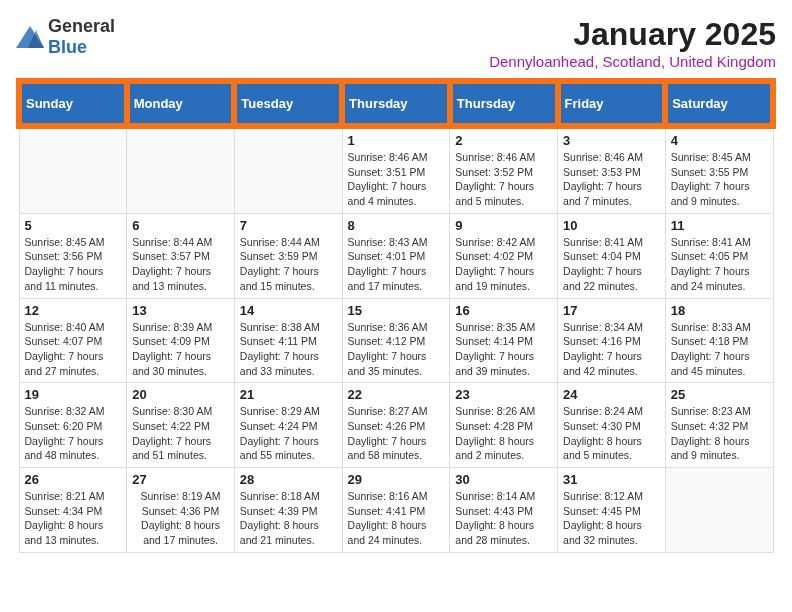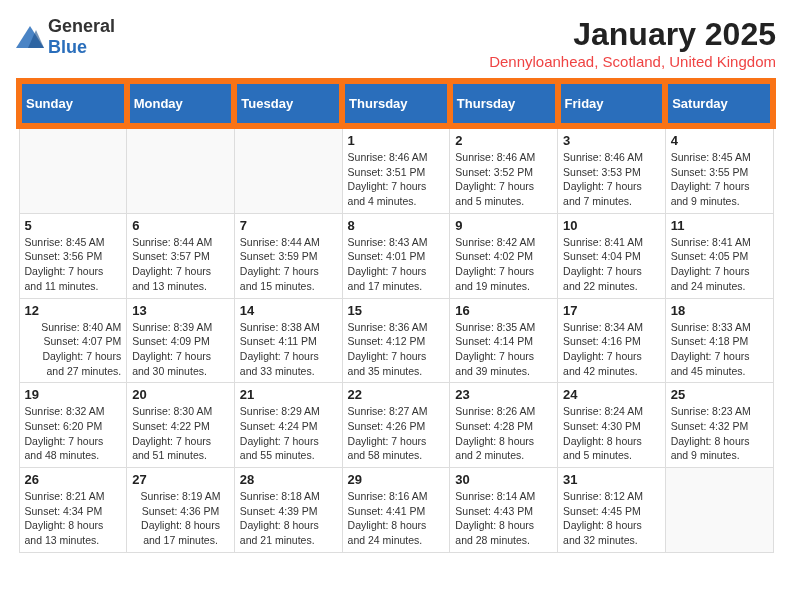--- a/index.html
+++ b/index.html
@@ -28,21 +28,21 @@
     .title-block {
       text-align: right;
     }
     .month-title {
       font-size: 32px;
       font-weight: bold;
       color: #222;
     }
     .location-title {
       font-size: 15px;
-      color: #ef4444;
+      color: #a21caf;
     }
     .calendar {
       width: 100%;
       border-collapse: collapse;
       border: 1px solid #ccc;
     }
     .calendar th {
       background-color: #2a6ebb;
       color: #fff;
       font-size: 13px;
@@ -180,21 +180,21 @@
         <td>
           <div class="day-num">11</div>
           <div class="day-info" style="white-space: pre-line;">Sunrise: 8:41 AM
 Sunset: 4:05 PM
 Daylight: 7 hours and 24 minutes.</div>
         </td>
       </tr>
       <tr>
         <td class="shaded">
           <div class="day-num">12</div>
-          <div class="day-info" style="white-space: pre-line; text-align: right;">Sunrise: 8:40 AM
+          <div class="day-info" style="white-space: pre-line;">Sunrise: 8:40 AM
 Sunset: 4:07 PM
 Daylight: 7 hours and 27 minutes.</div>
         </td>
         <td class="shaded">
           <div class="day-num">13</div>
           <div class="day-info" style="white-space: pre-line;">Sunrise: 8:39 AM
 Sunset: 4:09 PM
 Daylight: 7 hours and 30 minutes.</div>
         </td>
         <td class="shaded">

